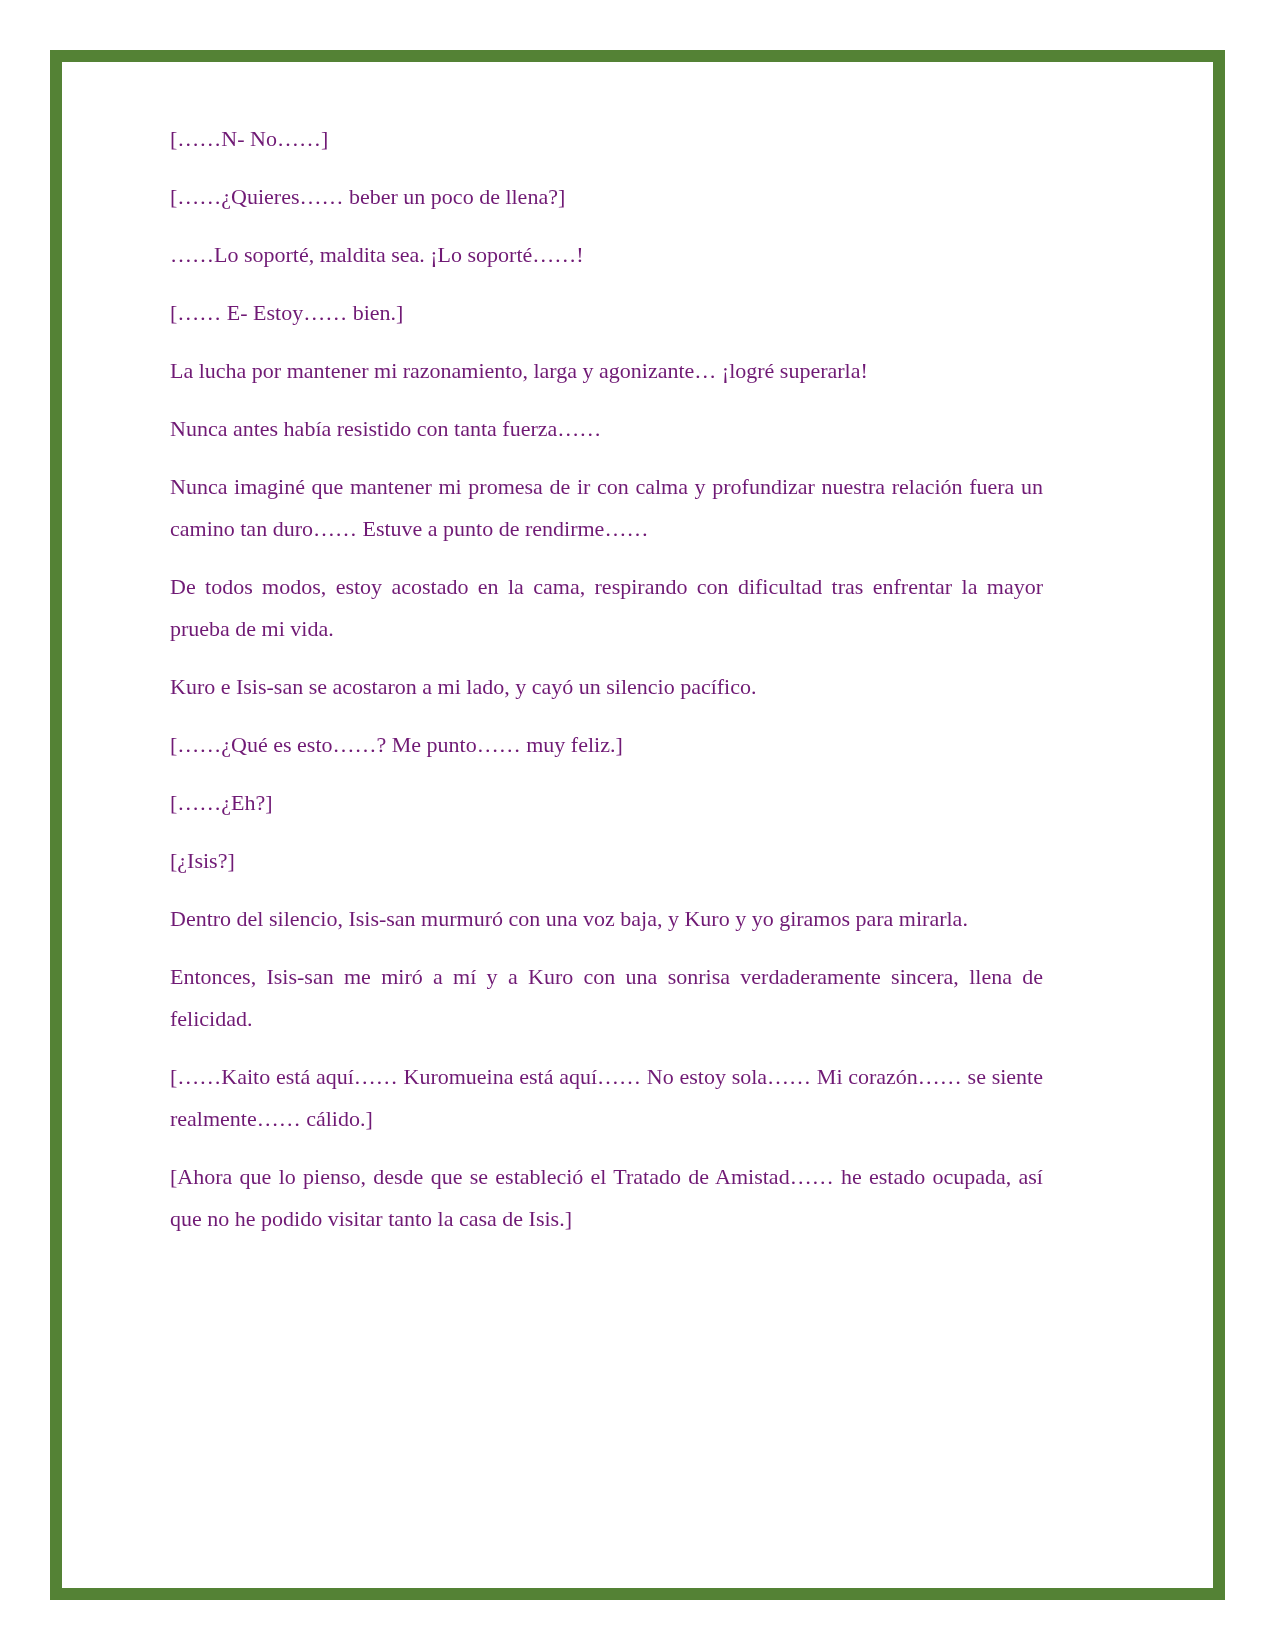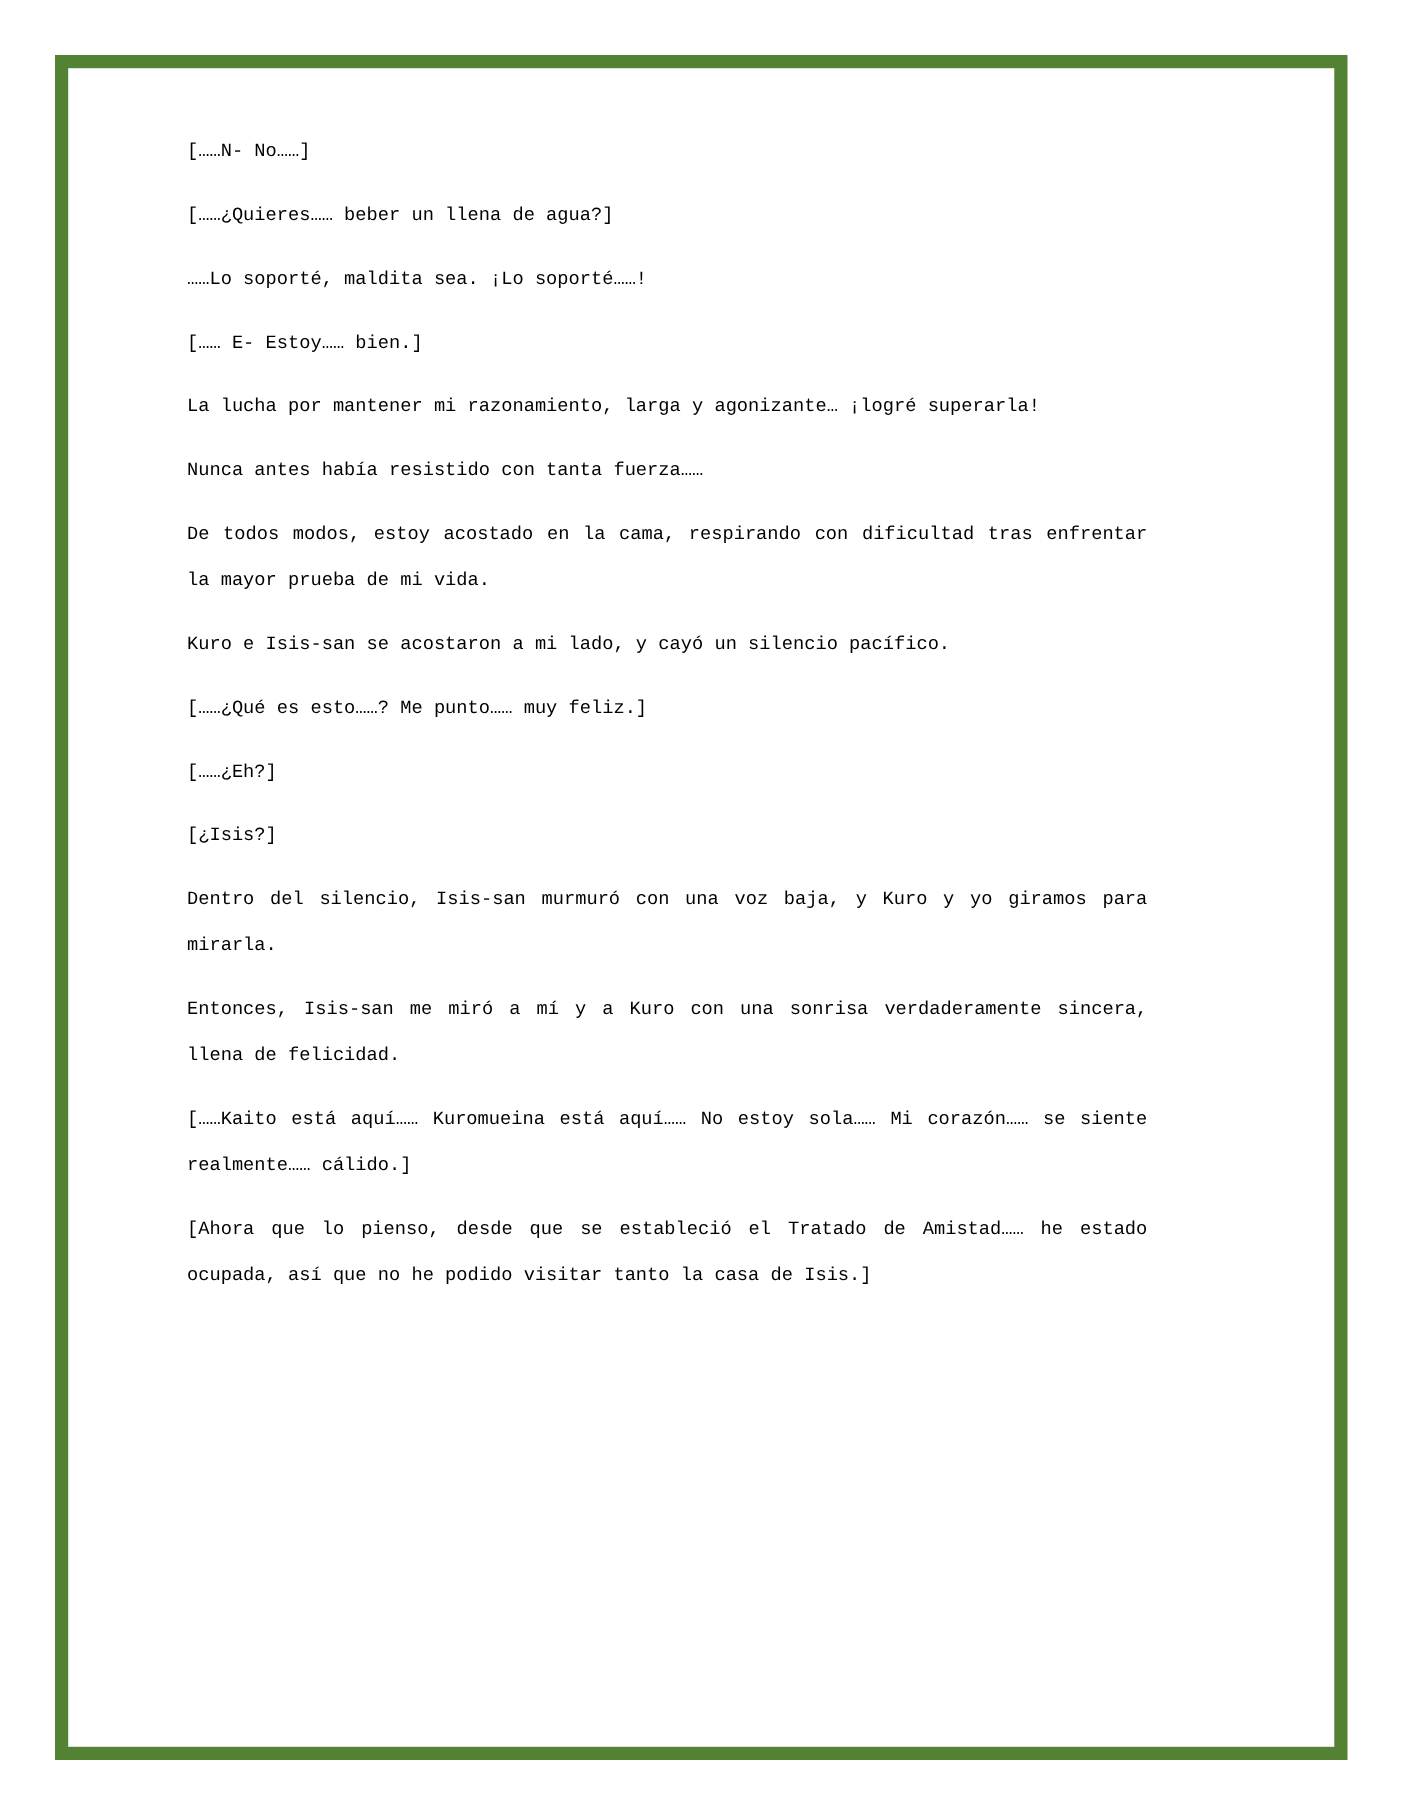--- a/index.html
+++ b/index.html
@@ -9,43 +9,44 @@
       left: 50px; top: 50px;
       width: 1175px; height: 1550px;
       box-sizing: border-box;
       border: 12px solid #548235;
       background: #ffffff;
     }
     .content {
       position: absolute;
       left: 170px; top: 118px;
       width: 873px;
-      font-family: Liberation Mono, monospace;
-      font-size: 17px;
+      font-family: Liberation Serif, serif;
+      font-size: 22px;
       line-height: 42px;
-      color: #000000;
+      color: #701a75;
     }
     .content p {
       margin: 0 0 16px 0;
       text-align: justify;
     }
     .content p.short { text-align: left; }
   </style>
 </head>
 <body>
 
 <div class="page-frame" style="border-color: rgb(84, 130, 53);"></div>
 
 <div class="content">
   <p class="short">[……N- No……]</p>
-  <p class="short">[……¿Quieres…… beber un llena de agua?]</p>
+  <p class="short">[……¿Quieres…… beber un poco de llena?]</p>
   <p class="short">……Lo soporté, maldita sea. ¡Lo soporté……!</p>
   <p class="short">[…… E- Estoy…… bien.]</p>
   <p class="short">La lucha por mantener mi razonamiento, larga y agonizante… ¡logré superarla!</p>
   <p class="short">Nunca antes había resistido con tanta fuerza……</p>
+  <p>Nunca imaginé que mantener mi promesa de ir con calma y profundizar nuestra relación fuera un camino tan duro…… Estuve a punto de rendirme……</p>
   <p>De todos modos, estoy acostado en la cama, respirando con dificultad tras enfrentar la mayor prueba de mi vida.</p>
   <p class="short">Kuro e Isis-san se acostaron a mi lado, y cayó un silencio pacífico.</p>
   <p class="short">[……¿Qué es esto……? Me punto…… muy feliz.]</p>
   <p class="short">[……¿Eh?]</p>
   <p class="short">[¿Isis?]</p>
   <p>Dentro del silencio, Isis-san murmuró con una voz baja, y Kuro y yo giramos para mirarla.</p>
   <p>Entonces, Isis-san me miró a mí y a Kuro con una sonrisa verdaderamente sincera, llena de felicidad.</p>
   <p>[……Kaito está aquí…… Kuromueina está aquí…… No estoy sola…… Mi corazón…… se siente realmente…… cálido.]</p>
   <p>[Ahora que lo pienso, desde que se estableció el Tratado de Amistad…… he estado ocupada, así que no he podido visitar tanto la casa de Isis.]</p>
 </div>

